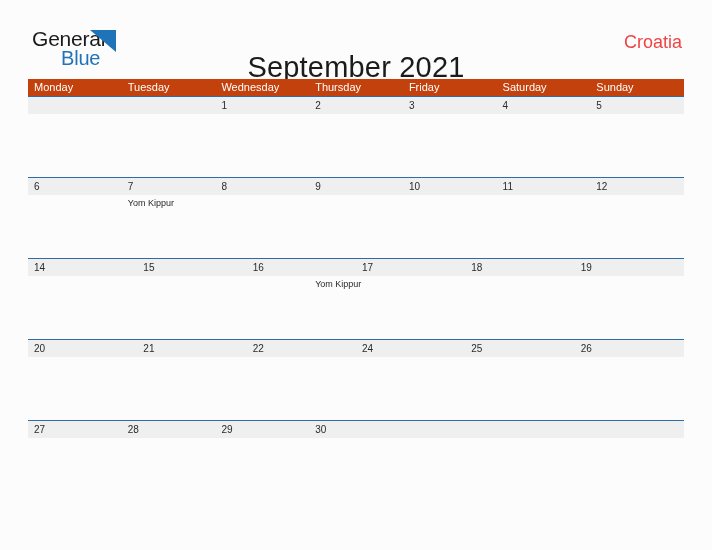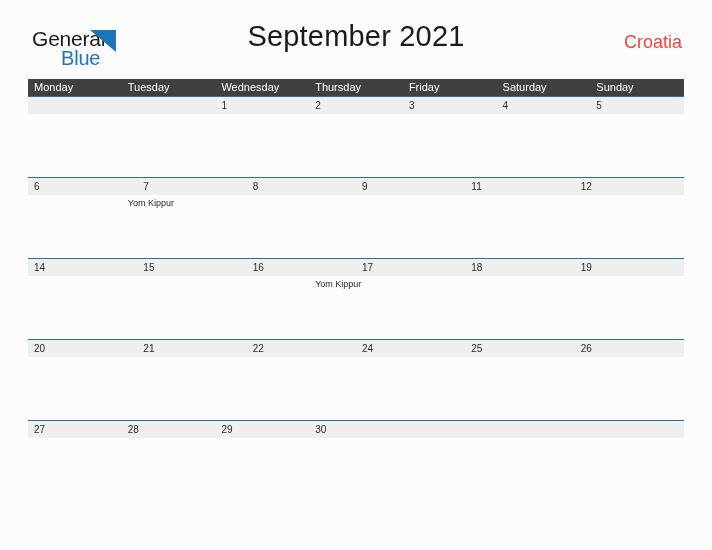--- a/index.html
+++ b/index.html
@@ -57,21 +57,21 @@
     left: 29px;
     top: 20px;
     font-size: 20px;
     color: #1f73b8;
     letter-spacing: -0.2px;
   }
 
   .title {
     position: absolute;
     left: 0;
-    top: 20px;
+    top: 51px;
     width: 712px;
     text-align: center;
     font-size: 29px;
     color: #1b1b1b;
     letter-spacing: 0.2px;
   }
 
   .country {
     position: absolute;
     right: 30px;
@@ -85,21 +85,21 @@
     position: absolute;
     left: 28px;
     top: 79px;
     width: 656px;
   }
 
   .weekday-row {
     display: flex;
     width: 656px;
     height: 17px;
-    background: #404040;
+    background: #c2410c;
   }
   .weekday {
     flex: 1 1 0;
     font-size: 11px;
     color: #ffffff;
     line-height: 17px;
     padding-left: 6px;
     box-sizing: border-box;
     white-space: nowrap;
     overflow: hidden;
@@ -218,20 +218,21 @@
           </div>
       </div>
     </div>
 
     <div class="week-row">
       <div class="date-strip">
         <div class="date-num">6</div>
         <div class="date-num">7</div>
         <div class="date-num">8</div>
         <div class="date-num">9</div>
+        <div class="date-num">10</div>
         <div class="date-num">11</div>
         <div class="date-num">12</div>
       </div>
       <div class="day-cells">
         <div class="day-cell">
             <div class="event"></div>
           </div>
         <div class="day-cell">
             <div class="event">Yom Kippur</div>
           </div>

